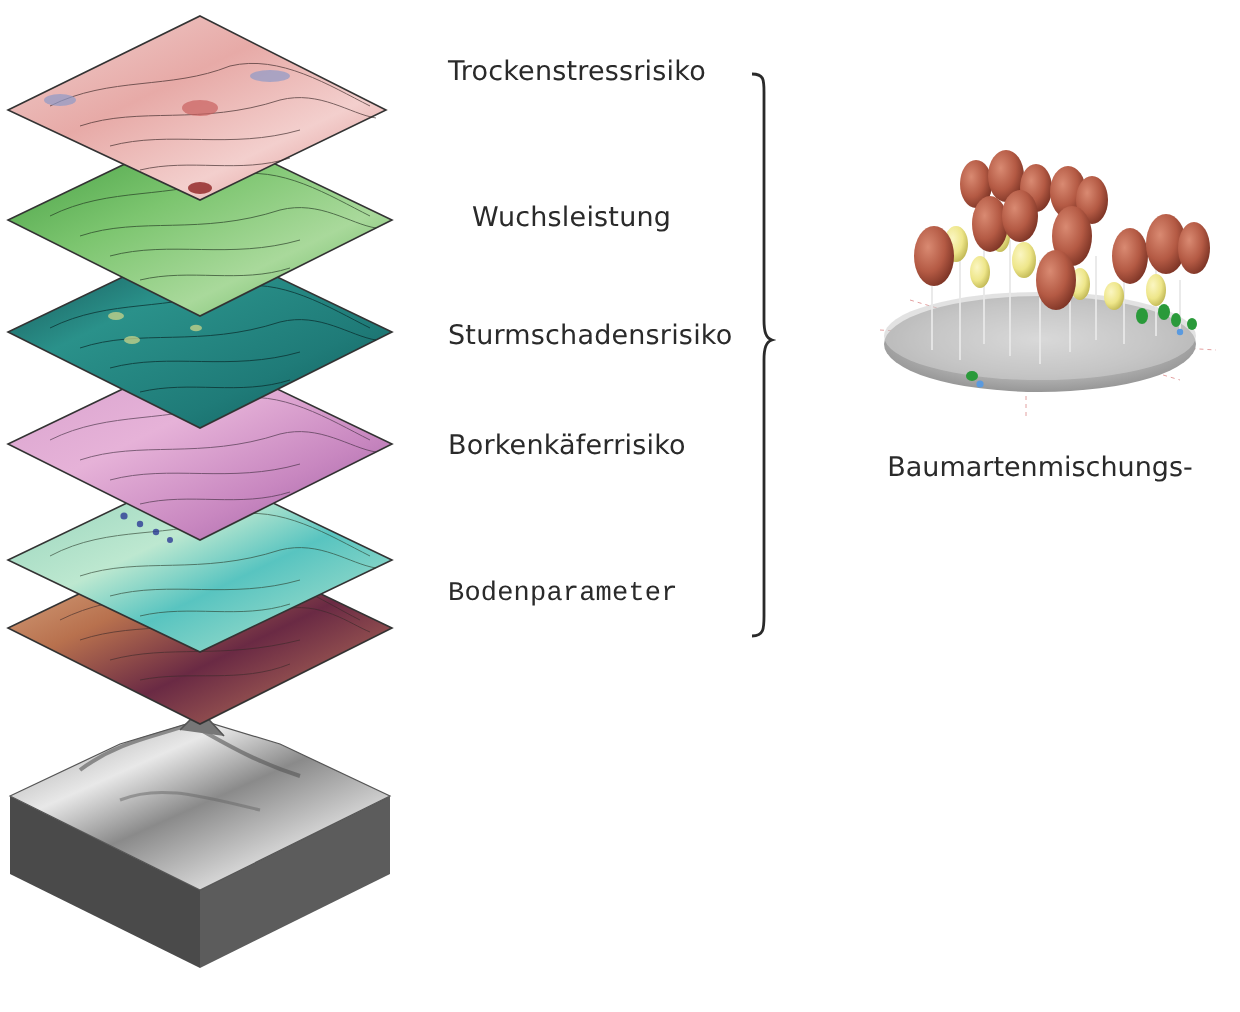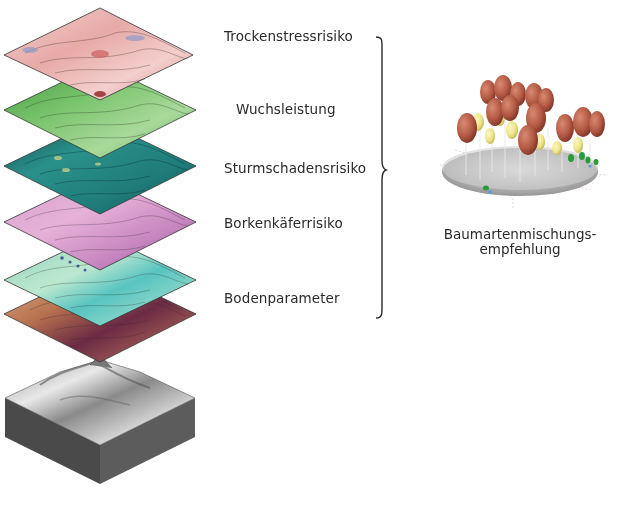--- a/index.html
+++ b/index.html
@@ -219,20 +219,19 @@
       <circle cx="490" cy="192" r="1.8"></circle>
           <circle cx="590" cy="166" r="1.6"></circle>
     </g>
   </g>
 </svg>
 
 <div class="label" style="left:224px;top:28px;">Trockenstressrisiko</div>
 <div class="label" style="left:224px;top:101px;margin-left:12px;">Wuchsleistung</div>
 <div class="label" style="left:224px;top:160px;text-align:center;">Sturmschadensrisiko</div>
 <div class="label" style="left:224px;top:215px;">Borkenkäferrisiko</div>
-<div class="label" style="left:224px;top:290px;">Bodenparameter</div>
+<div class="label" style="left:224px;top:290px;font-family:Liberation Mono, monospace;">Bodenparameter</div>
 
 <div class="caption" style="left:440px;top:227px;width:160px;">
   <div>Baumartenmischungs-</div>
-  <div>empfehlung</div>
 </div>
 
 </div>
 
 </body></html>

